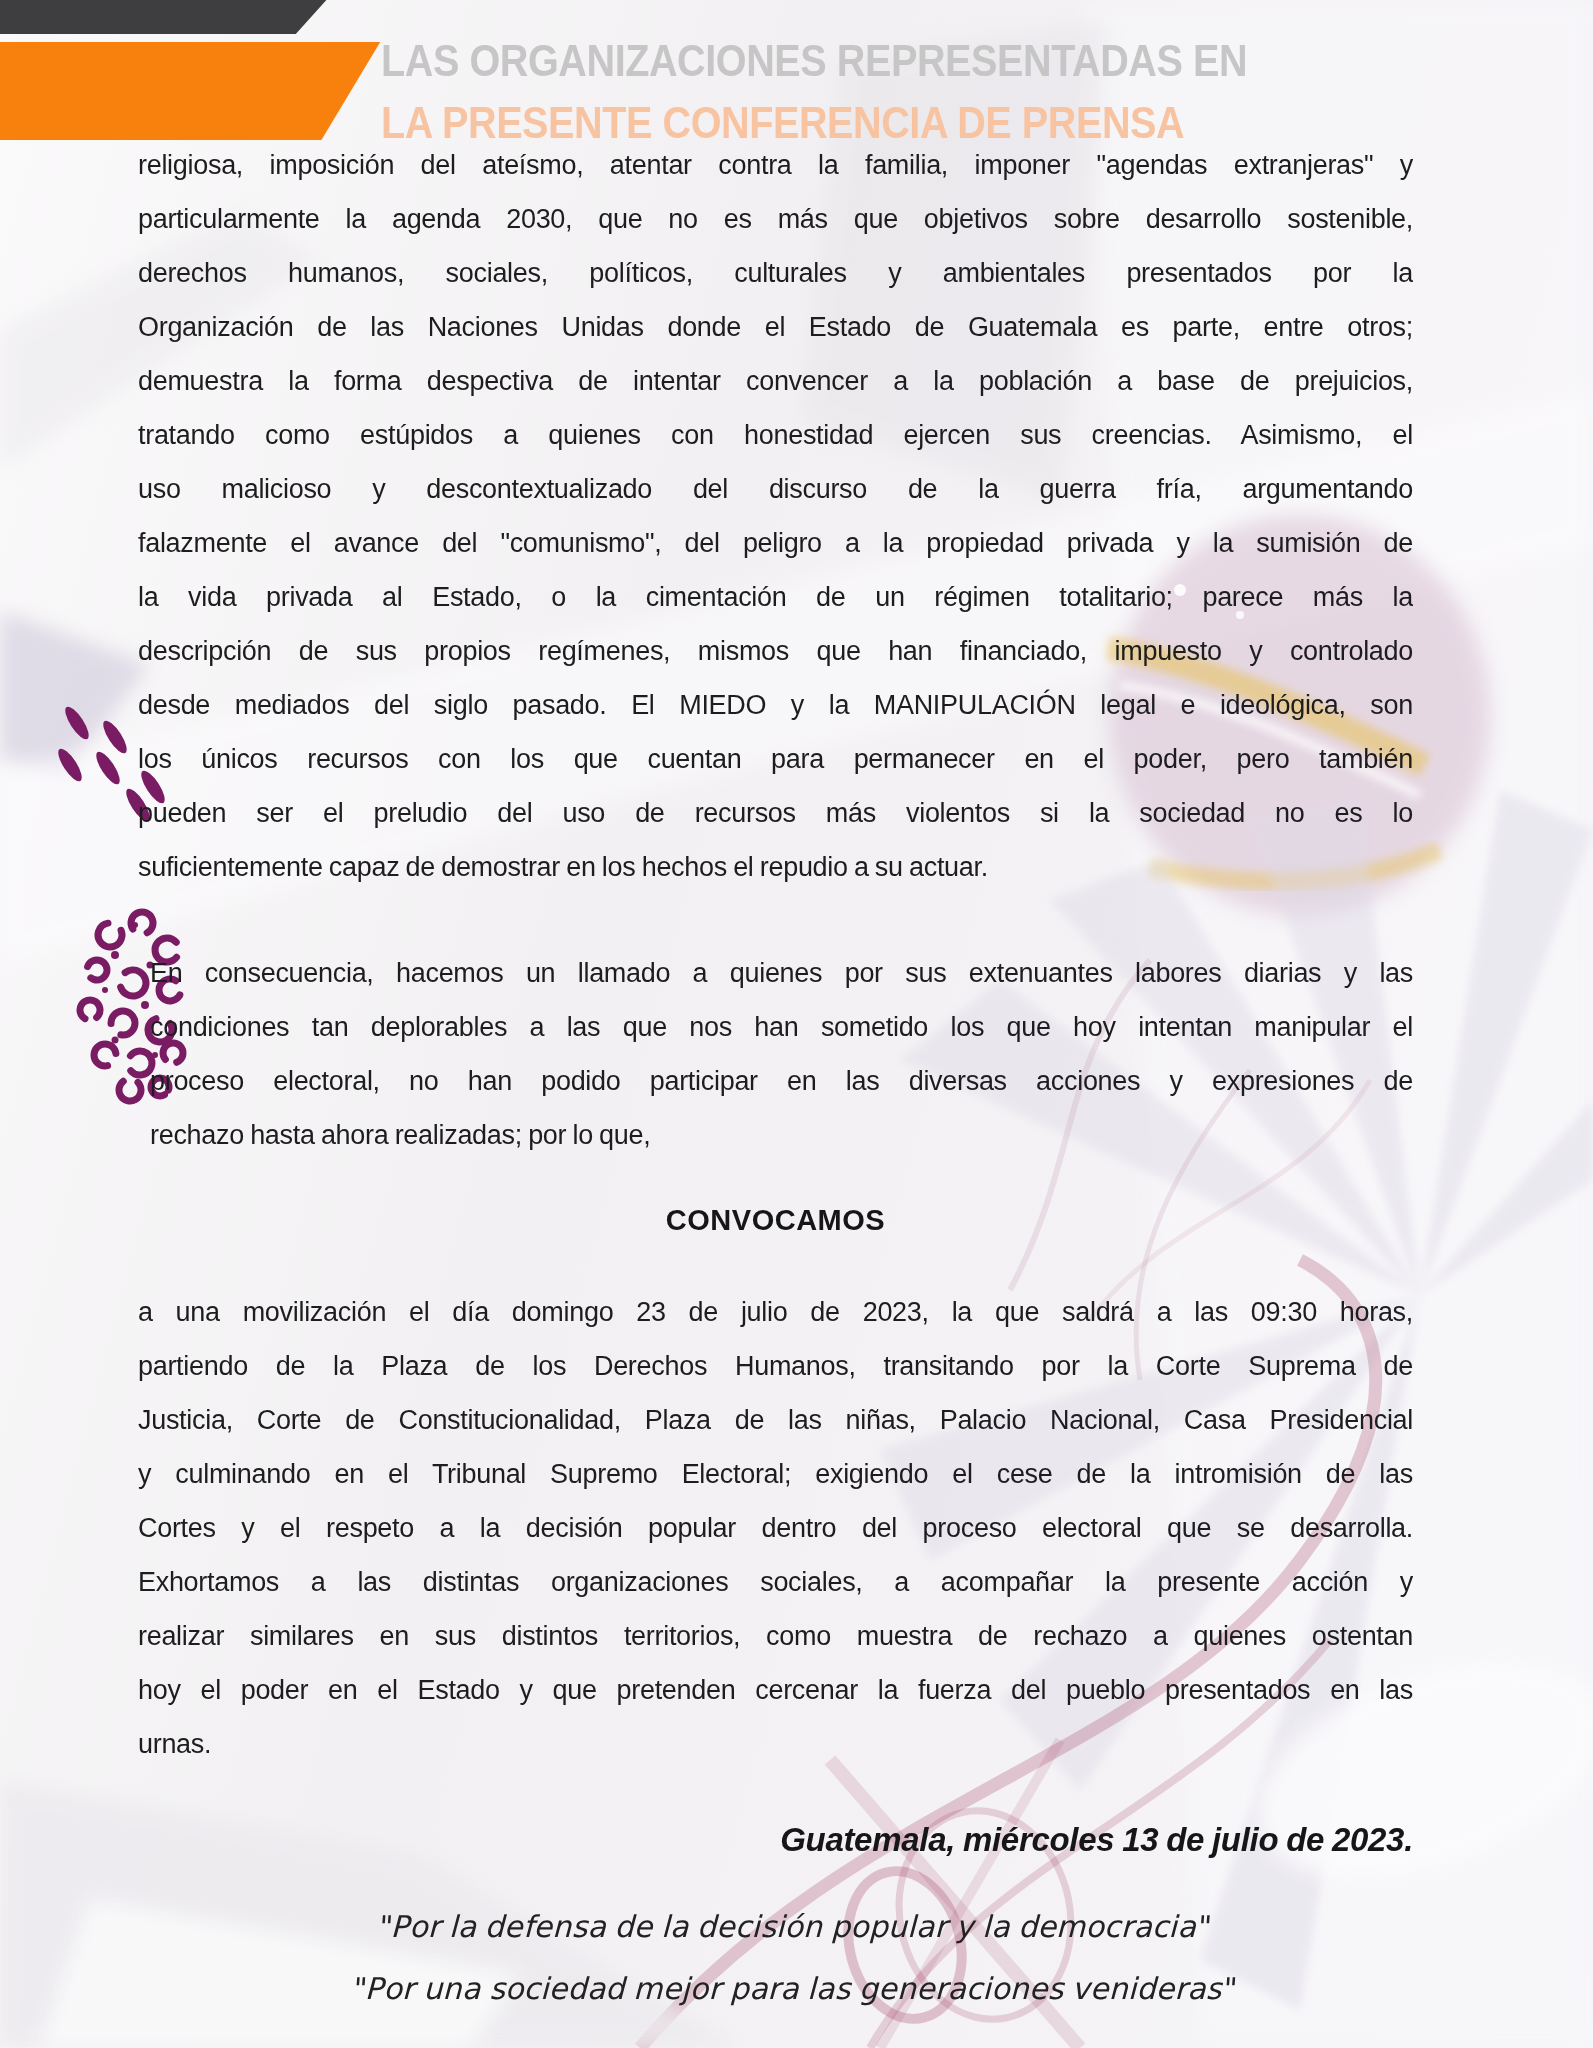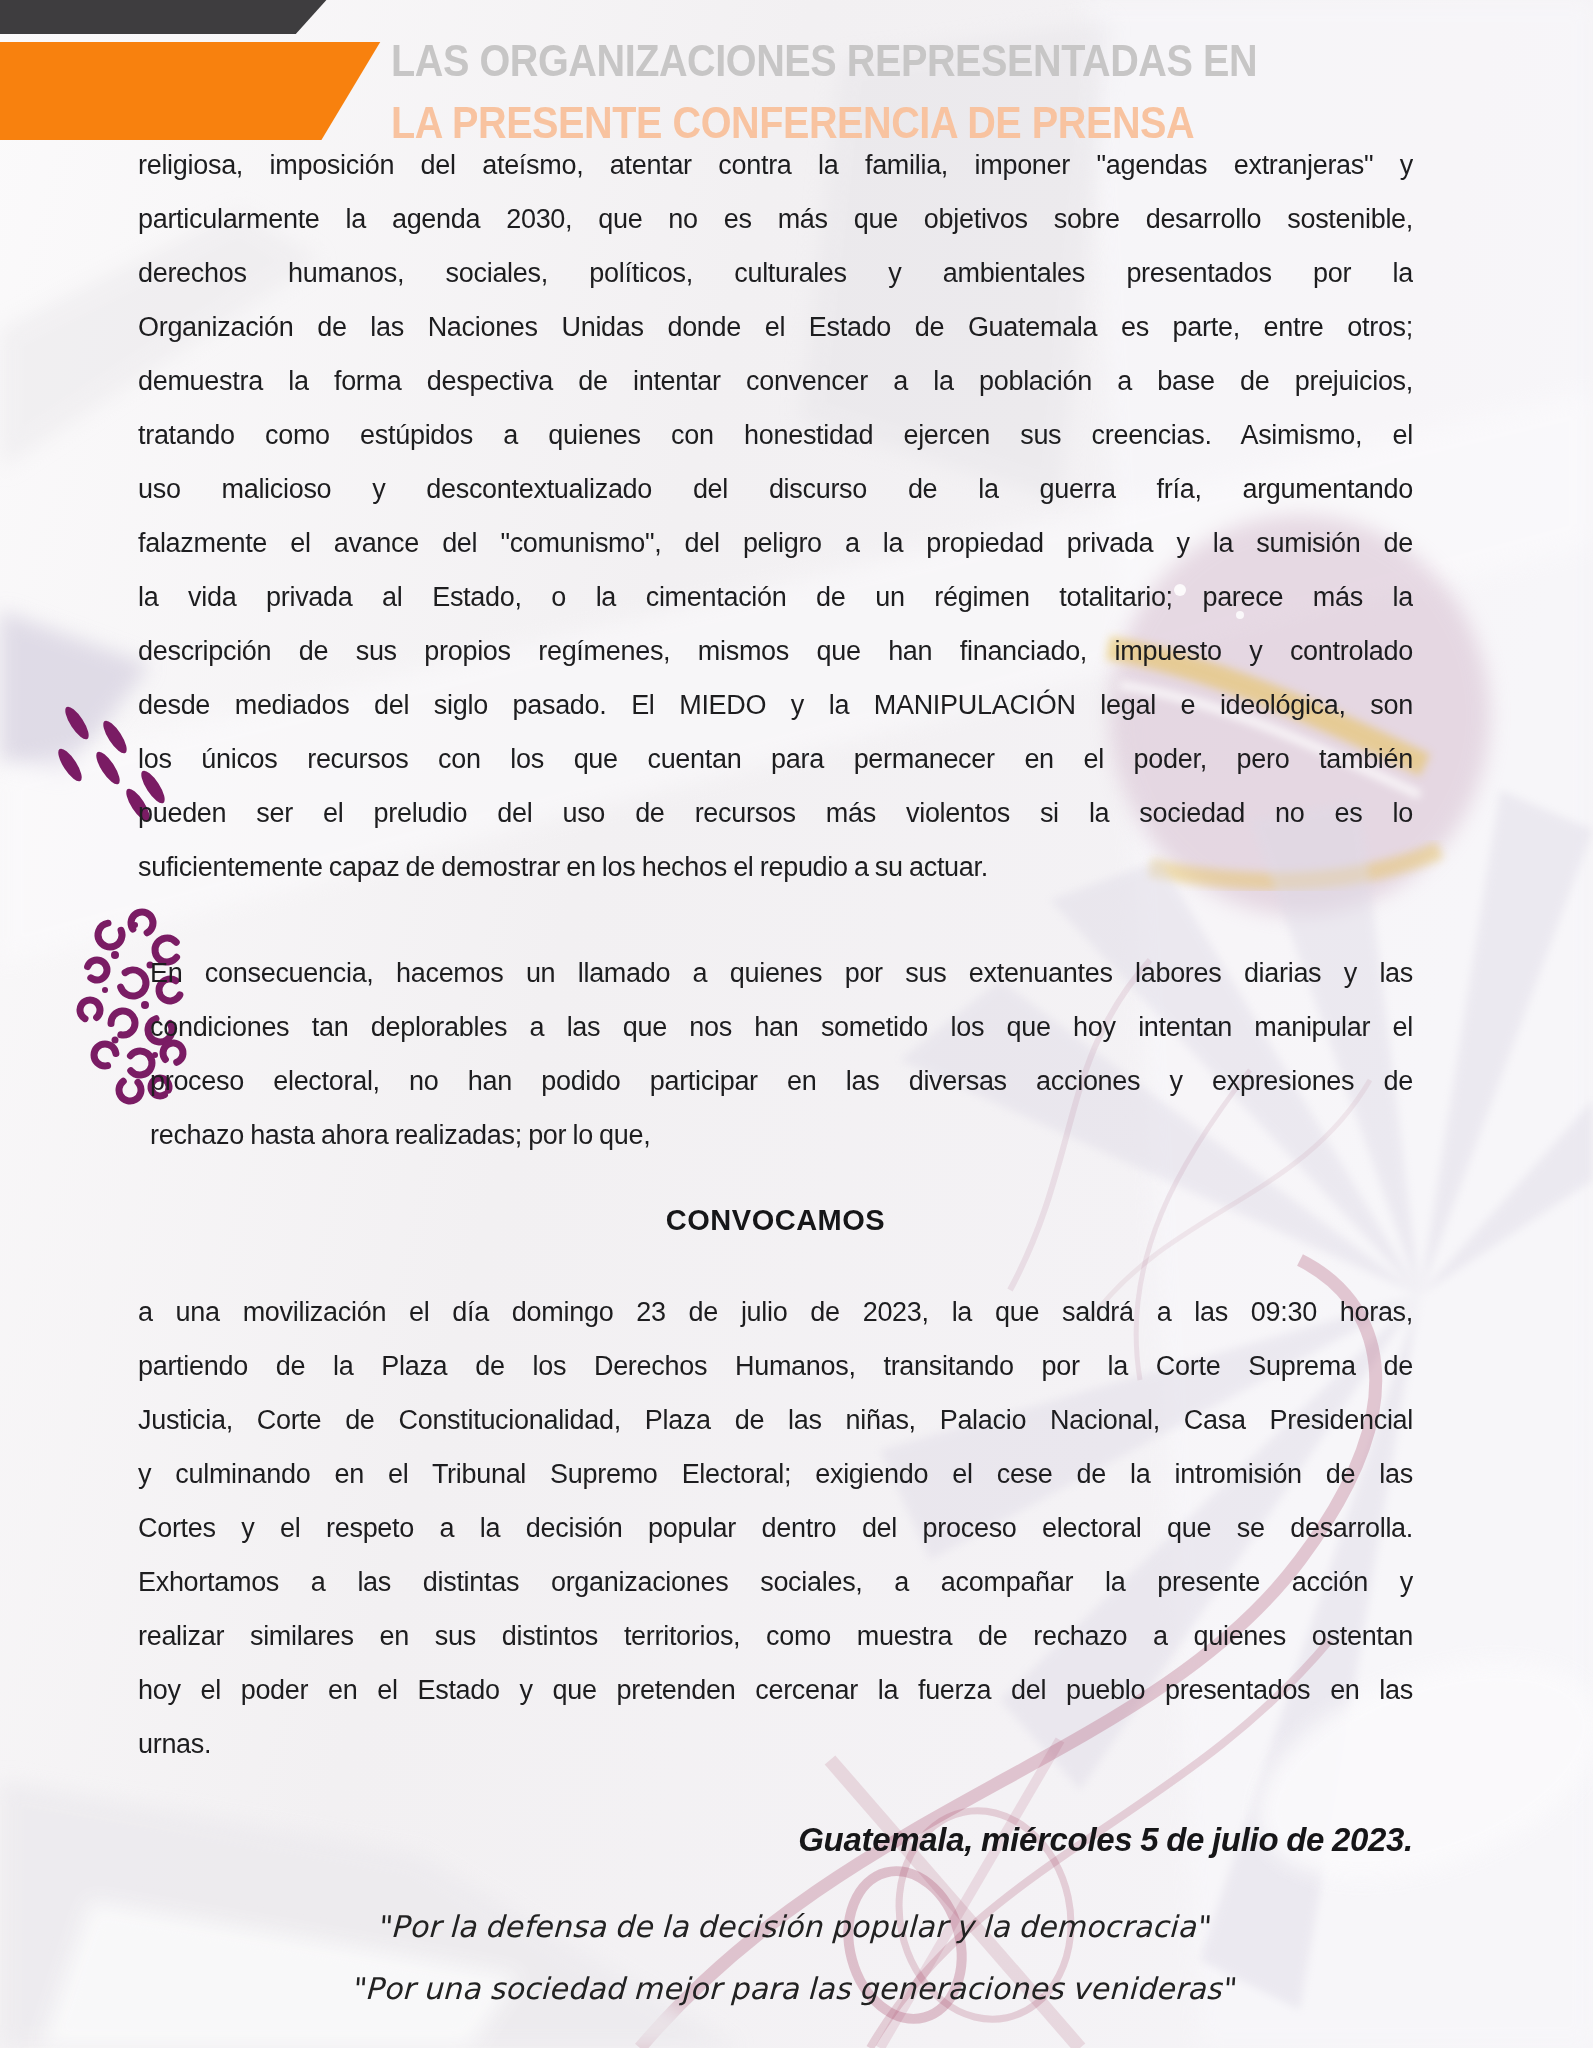--- a/index.html
+++ b/index.html
@@ -7,21 +7,21 @@
     position:relative;width:1593px;height:2048px;margin:0 auto;overflow:hidden;
     background:linear-gradient(105deg,#fbfafb 0%,#f2f0f2 38%,#f4f2f5 70%,#f6f5f8 100%);
     font-family:"Liberation Sans",sans-serif;
   }
   .layer{position:absolute;left:0;top:0;width:100%;height:100%;pointer-events:none;}
   
   .bar-dark{position:absolute;left:0;top:0;width:340px;height:34px;
     clip-path:polygon(0 0,96% 0,87% 100%,0 100%);}
   .bar-orange{position:absolute;left:0;top:42px;width:392px;height:98px;
     clip-path:polygon(0 0,97% 0,82% 100%,0 100%);}
-  .title{position:absolute;left:391px;top:30px;width:1100px;z-index:6;}
+  .title{position:absolute;left:381px;top:30px;width:1100px;z-index:6;}
   .title .tl{font-weight:800;font-size:45px;line-height:62px;letter-spacing:-.5px;
     transform:scaleX(.88);transform-origin:left center;white-space:nowrap;}
   
   .content{position:absolute;left:138px;top:138px;width:1275px;z-index:5;
     color:#1d1d1f;font-size:27px;letter-spacing:-.3px;word-spacing:-1px;}
   .jline{height:54px;line-height:54px;text-align:justify;overflow:hidden;}
   .jline::after{content:"";display:inline-block;width:100%;}
   .jline.lastline{text-align:left;}
   .jline.lastline::after{content:none;}
   .para2{margin-top:52px;margin-left:12px;}
@@ -180,19 +180,19 @@
         <div class="jline">partiendo de la Plaza de los Derechos Humanos, transitando por la Corte Suprema de</div>
         <div class="jline">Justicia, Corte de Constitucionalidad, Plaza de las niñas, Palacio Nacional, Casa Presidencial</div>
         <div class="jline">y culminando en el Tribunal Supremo Electoral; exigiendo el cese de la intromisión de las</div>
         <div class="jline">Cortes y el respeto a la decisión popular dentro del proceso electoral que se desarrolla.</div>
         <div class="jline">Exhortamos a las distintas organizaciones sociales, a acompañar la presente acción y</div>
         <div class="jline">realizar similares en sus distintos territorios, como muestra de rechazo a quienes ostentan</div>
         <div class="jline">hoy el poder en el Estado y que pretenden cercenar la fuerza del pueblo presentados en las</div>
         <div class="jline lastline">urnas.</div>
       </div>
 
-    <div class="dateline">Guatemala, miércoles 5 de julio de 2023.</div>
+    <div class="dateline">Guatemala, miércoles 13 de julio de 2023.</div>
 
     <div class="quote q1">"Por la defensa de la decisión popular y la democracia"</div>
     <div class="quote q2">"Por una sociedad mejor para las generaciones venideras"</div>
 
   </div>
 </div>
 
 </body></html>

